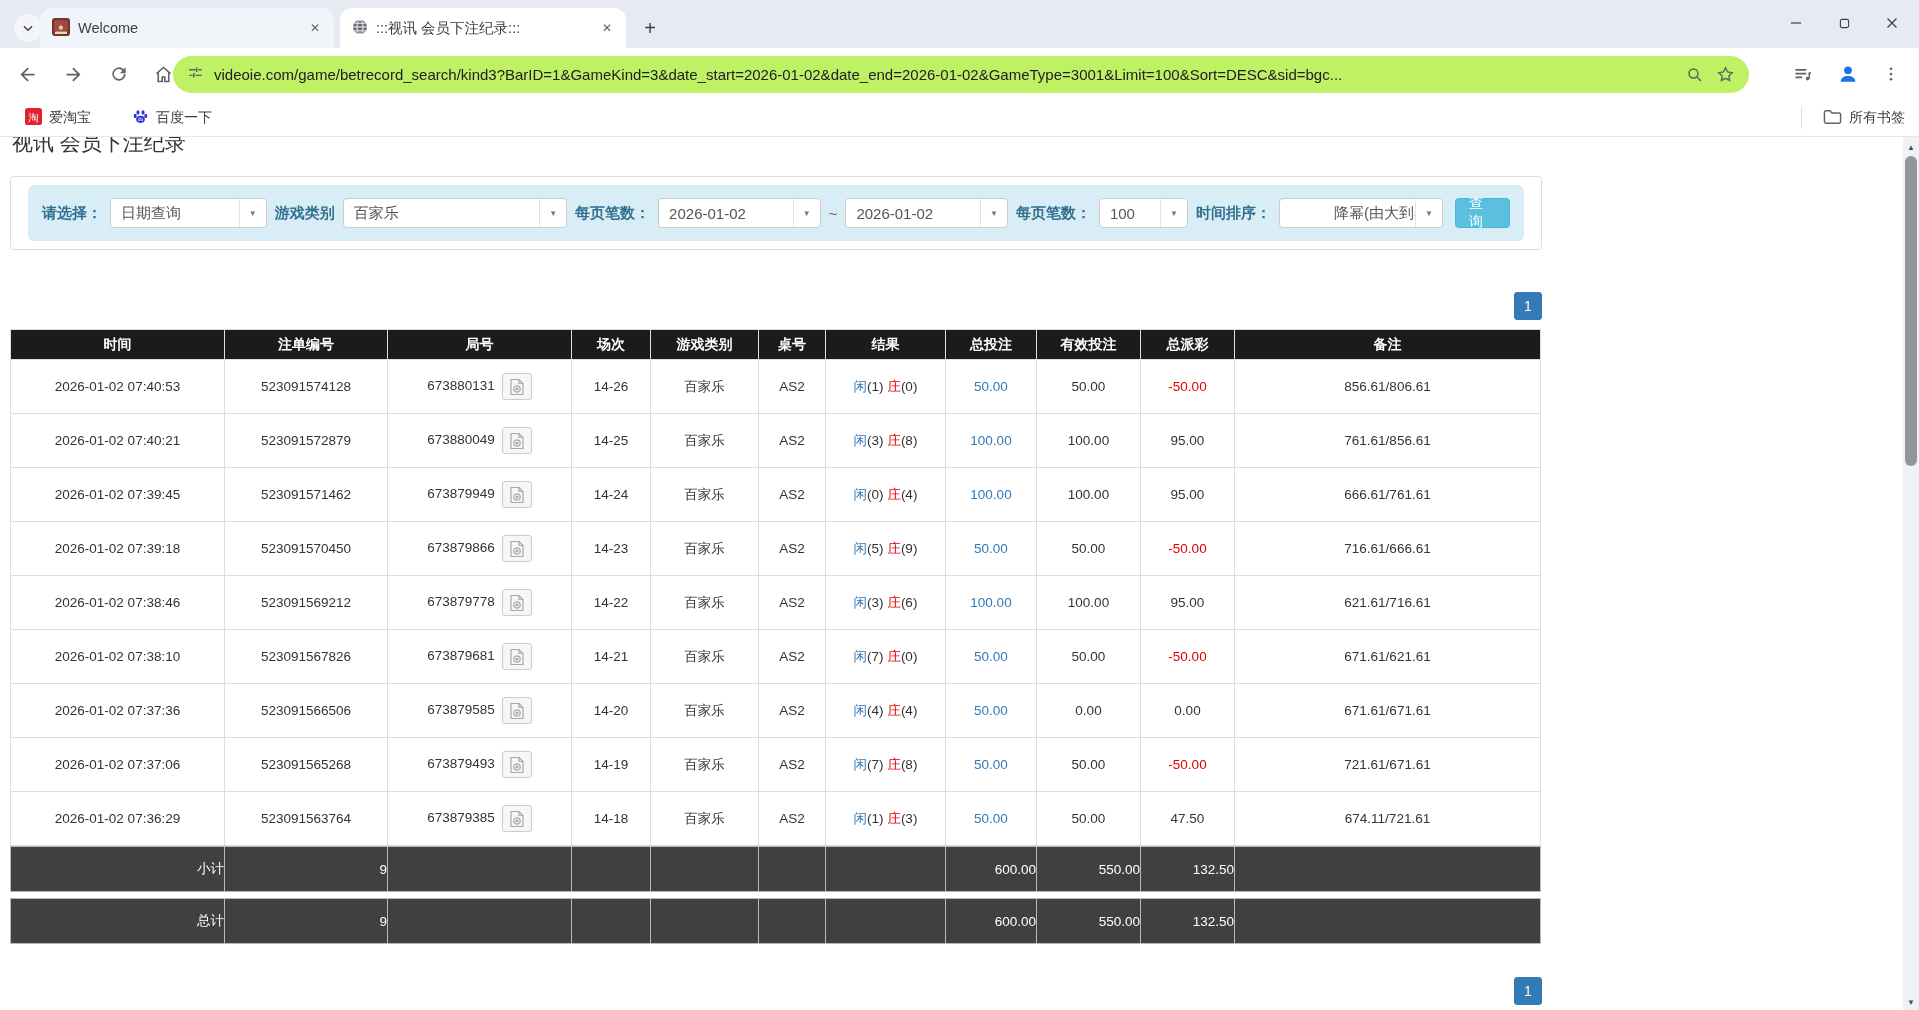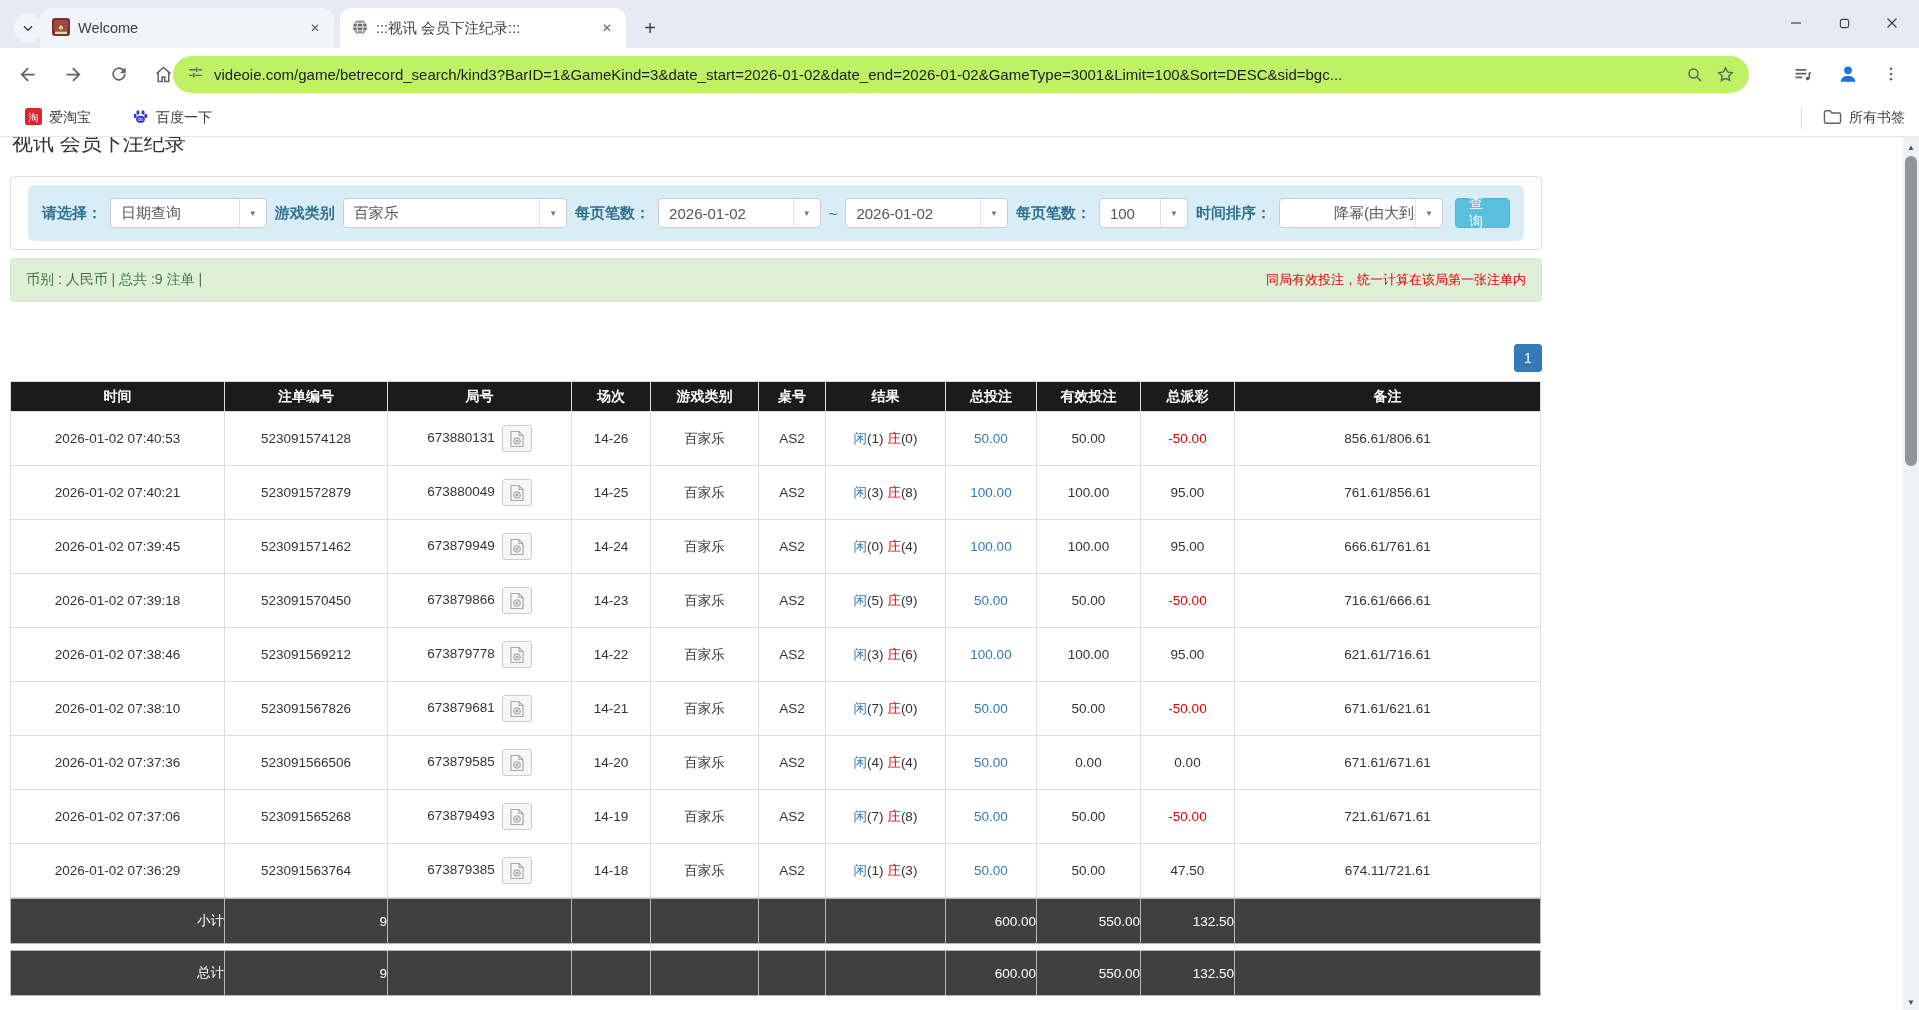--- a/index.html
+++ b/index.html
@@ -269,24 +269,20 @@
         </div>
         <span class="flabel">时间排序：</span>
         <div class="sel" style="width:164px;padding-left:44px;">
           <span class="val">降幂(由大到小)</span>
           <span class="arr">▼</span>
         </div>
         <div class="querybtn">查询</div>
       </div>
     </div>
 
-    <div class="summary">
-      <span class="sumleft">币别 : 人民币 | 总共 :9 注单 |</span>
-      <span class="sumnotice">同局有效投注，统一计算在该局第一张注单内</span>
-    </div>
 
     <div class="pagrow">
       <div class="pagbtn">1</div>
     </div>
 
     <table class="tb">
       <colgroup>
           <col style="width:214px">
           <col style="width:163px">
           <col style="width:184px">

